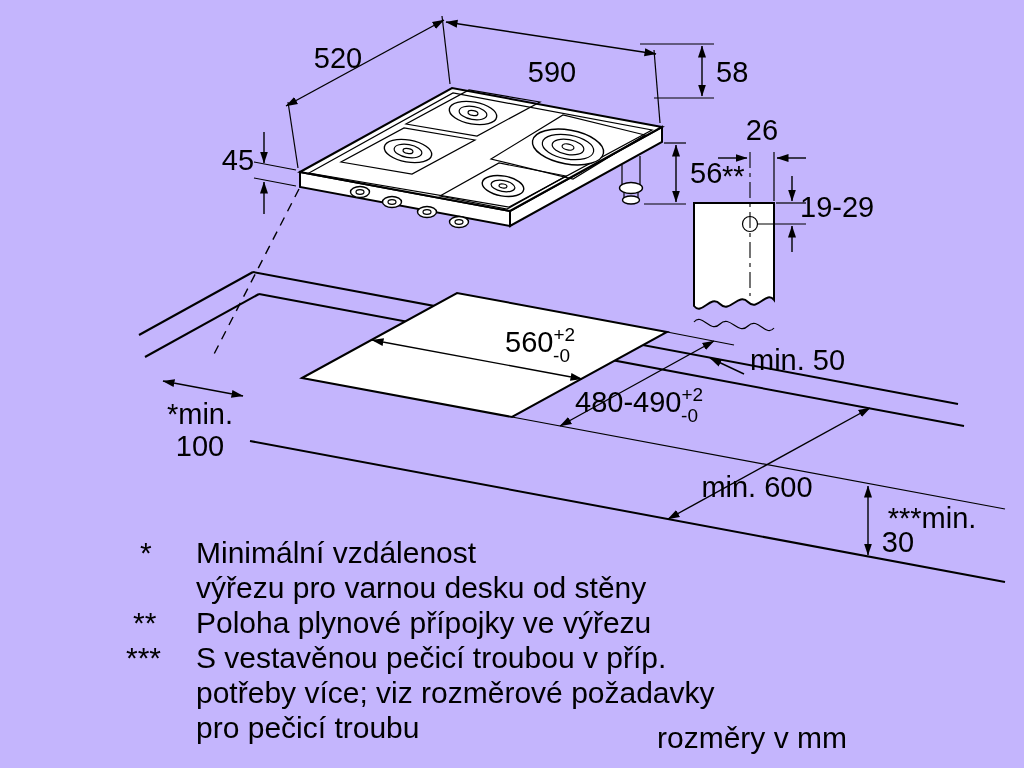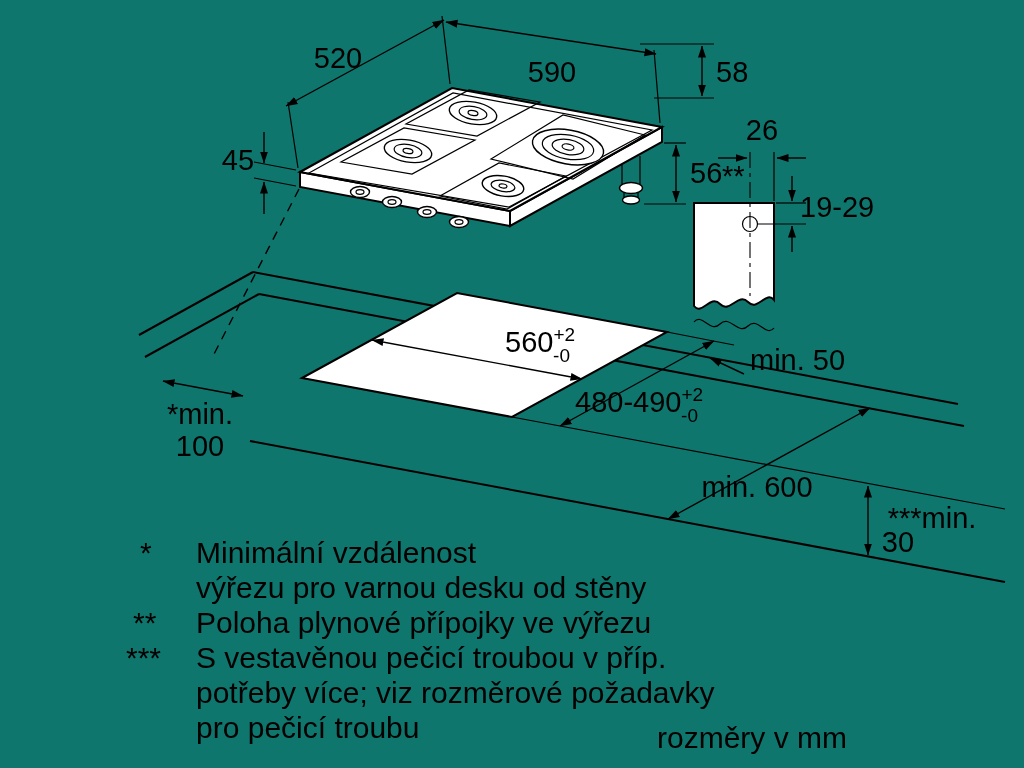--- a/index.html
+++ b/index.html
@@ -1,16 +1,16 @@
 <!DOCTYPE html>
 <html><head>
 <meta charset="utf-8">
 <style>
   html,body{margin:0;padding:0;background:#e9e9e9;}
-  .page{width:1024px;height:768px;background:#0f766e;position:relative;margin:0 auto;overflow:hidden;}
+  .page{width:1024px;height:768px;background:#c4b5fd;position:relative;margin:0 auto;overflow:hidden;}
   svg{display:block;}
   .ln{stroke:#000;stroke-width:2;fill:none;}
   .thin{stroke:#000;stroke-width:1.2;fill:none;}
   .dimln{stroke:#000;stroke-width:1.4;fill:none;}
   .white{fill:#ffffff;stroke:#000;stroke-width:2;}
   .whitethin{fill:#ffffff;stroke:#000;stroke-width:1.4;}
   .dash{stroke:#000;stroke-width:1.4;fill:none;stroke-dasharray:9 7;}
   .cdash{stroke:#000;stroke-width:1.1;fill:none;stroke-dasharray:16 5 4 5;}
   text{font-family:"Liberation Sans","DejaVu Sans",sans-serif;fill:#000;}
   .dim{font-size:29px;}

